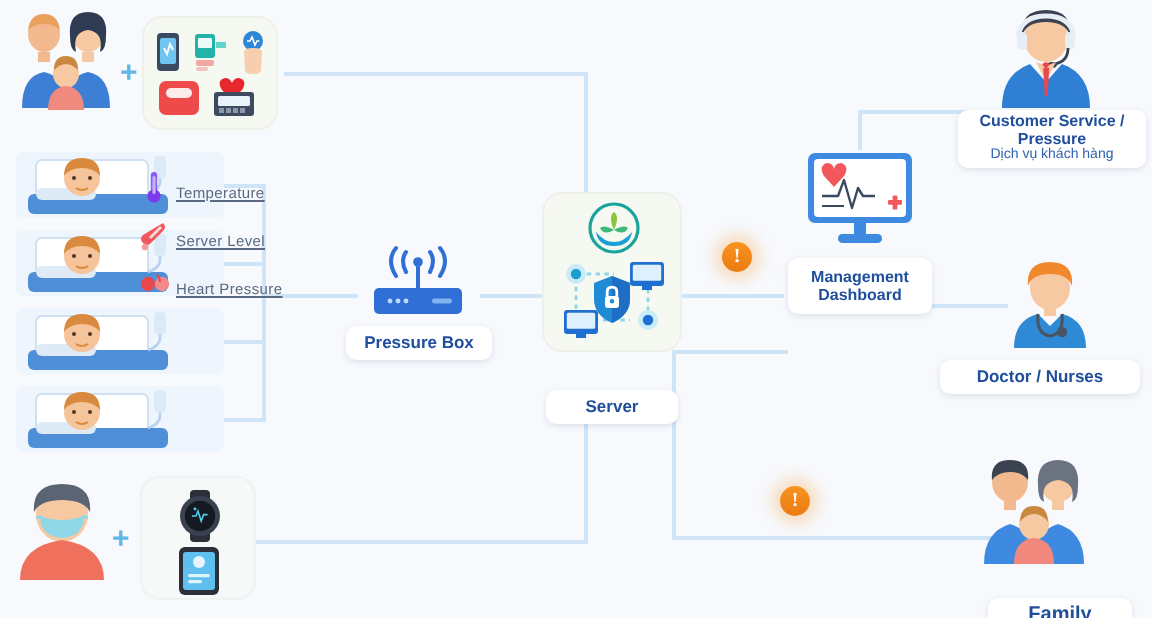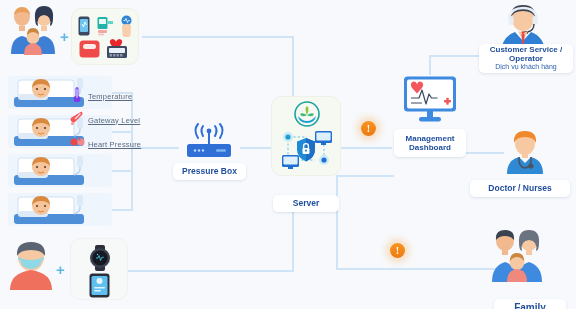--- a/index.html
+++ b/index.html
@@ -234,21 +234,21 @@
       <span class="lb">Temperature</span>
     </div>
     <div class="vitem">
       <span class="ic">
         <svg width="14" height="16" viewBox="0 0 14 16">
             <path d="M11.5 1.5 q2 2 0 4 l-6 6 q-2 2-4 0 q-2-2 0-4z" fill="#f2585b"></path>
             <path d="M10 3 l1 1 l-5.5 5.5 l-1-1z" fill="#ffd9d7"></path>
             <circle cx="2.5" cy="13.5" r="1.6" fill="#f49a97"></circle>
           </svg>
       </span>
-      <span class="lb">Gateway Level</span>
+      <span class="lb">Server Level</span>
     </div>
     <div class="vitem">
       <span class="ic">
         <svg width="15" height="14" viewBox="0 0 15 14">
             <circle cx="4" cy="7" r="3.6" fill="#e8484c"></circle>
             <circle cx="11" cy="7" r="3.6" fill="#f2898b"></circle>
             <path d="M8.5 2 q1.5 2 1.5 4" stroke="#e8484c" stroke-width="1" fill="none"></path>
           </svg>
       </span>
       <span class="lb">Heart Pressure</span>
@@ -371,23 +371,23 @@
       <rect x="34.5" y="14" width="5" height="9" rx="2.5" fill="#e8eef5"></rect>
       <path d="M11 16 q2-10 14-10 q12 0 14 10" stroke="#e8eef5" stroke-width="2.4" fill="none"></path>
       <path d="M36 22 q0 7-7 8" stroke="#3b4250" stroke-width="1.4" fill="none"></path>
       <ellipse cx="28" cy="30.5" rx="2.4" ry="1.5" fill="#3b4250"></ellipse>
       <path d="M3 52 q0-17 14-22 l8 9 l8-9 q14 5 14 22z" fill="#2f7fd4"></path>
       <path d="M20 29 l5 10 l5-10 l-5 2z" fill="#f7c9a3"></path>
       <path d="M23.6 32 h3 l-0.8 14 h-1.4z" fill="#e8484c"></path>
       <path d="M23 30 l2 2.6 l2-2.6 l-2-1z" fill="#e8484c"></path>
     </svg>
   </div>
-  <div class="chip" style="left:479px; top:44px; width:94px; height:29px; font-size:8px; flex-direction:column; padding-top:2px;">
+  <div class="chip" style="left:479px; top:55px; width:94px; height:29px; font-size:8px; flex-direction:column; padding-top:2px;">
     <span>Customer Service /</span>
-    <span>Operator</span>
+    <span>Pressure</span>
     <span class="sub">Dịch vụ khách hàng</span>
   </div>
 
   <div class="abs" style="left:503px; top:128px; width:44px; height:46px;">
     <svg width="44" height="46" viewBox="0 0 44 46">
       <ellipse cx="22" cy="16" rx="10" ry="11" fill="#f7c9a3"></ellipse>
       <path d="M11 15 q-1-12 11-12 q12 0 11 12 q-2-6-11-6 q-9 0-11 6z" fill="#f0882c"></path>
       <rect x="19" y="25" width="6" height="5" fill="#f7c9a3"></rect>
       <path d="M4 46 q0-14 12-17 l6 6 l6-6 q12 3 12 17z" fill="#2f8ad6"></path>
       <path d="M16 29 q-1 10 6 11 q7-1 6-11" stroke="#4a5564" stroke-width="1.6" fill="none"></path>

